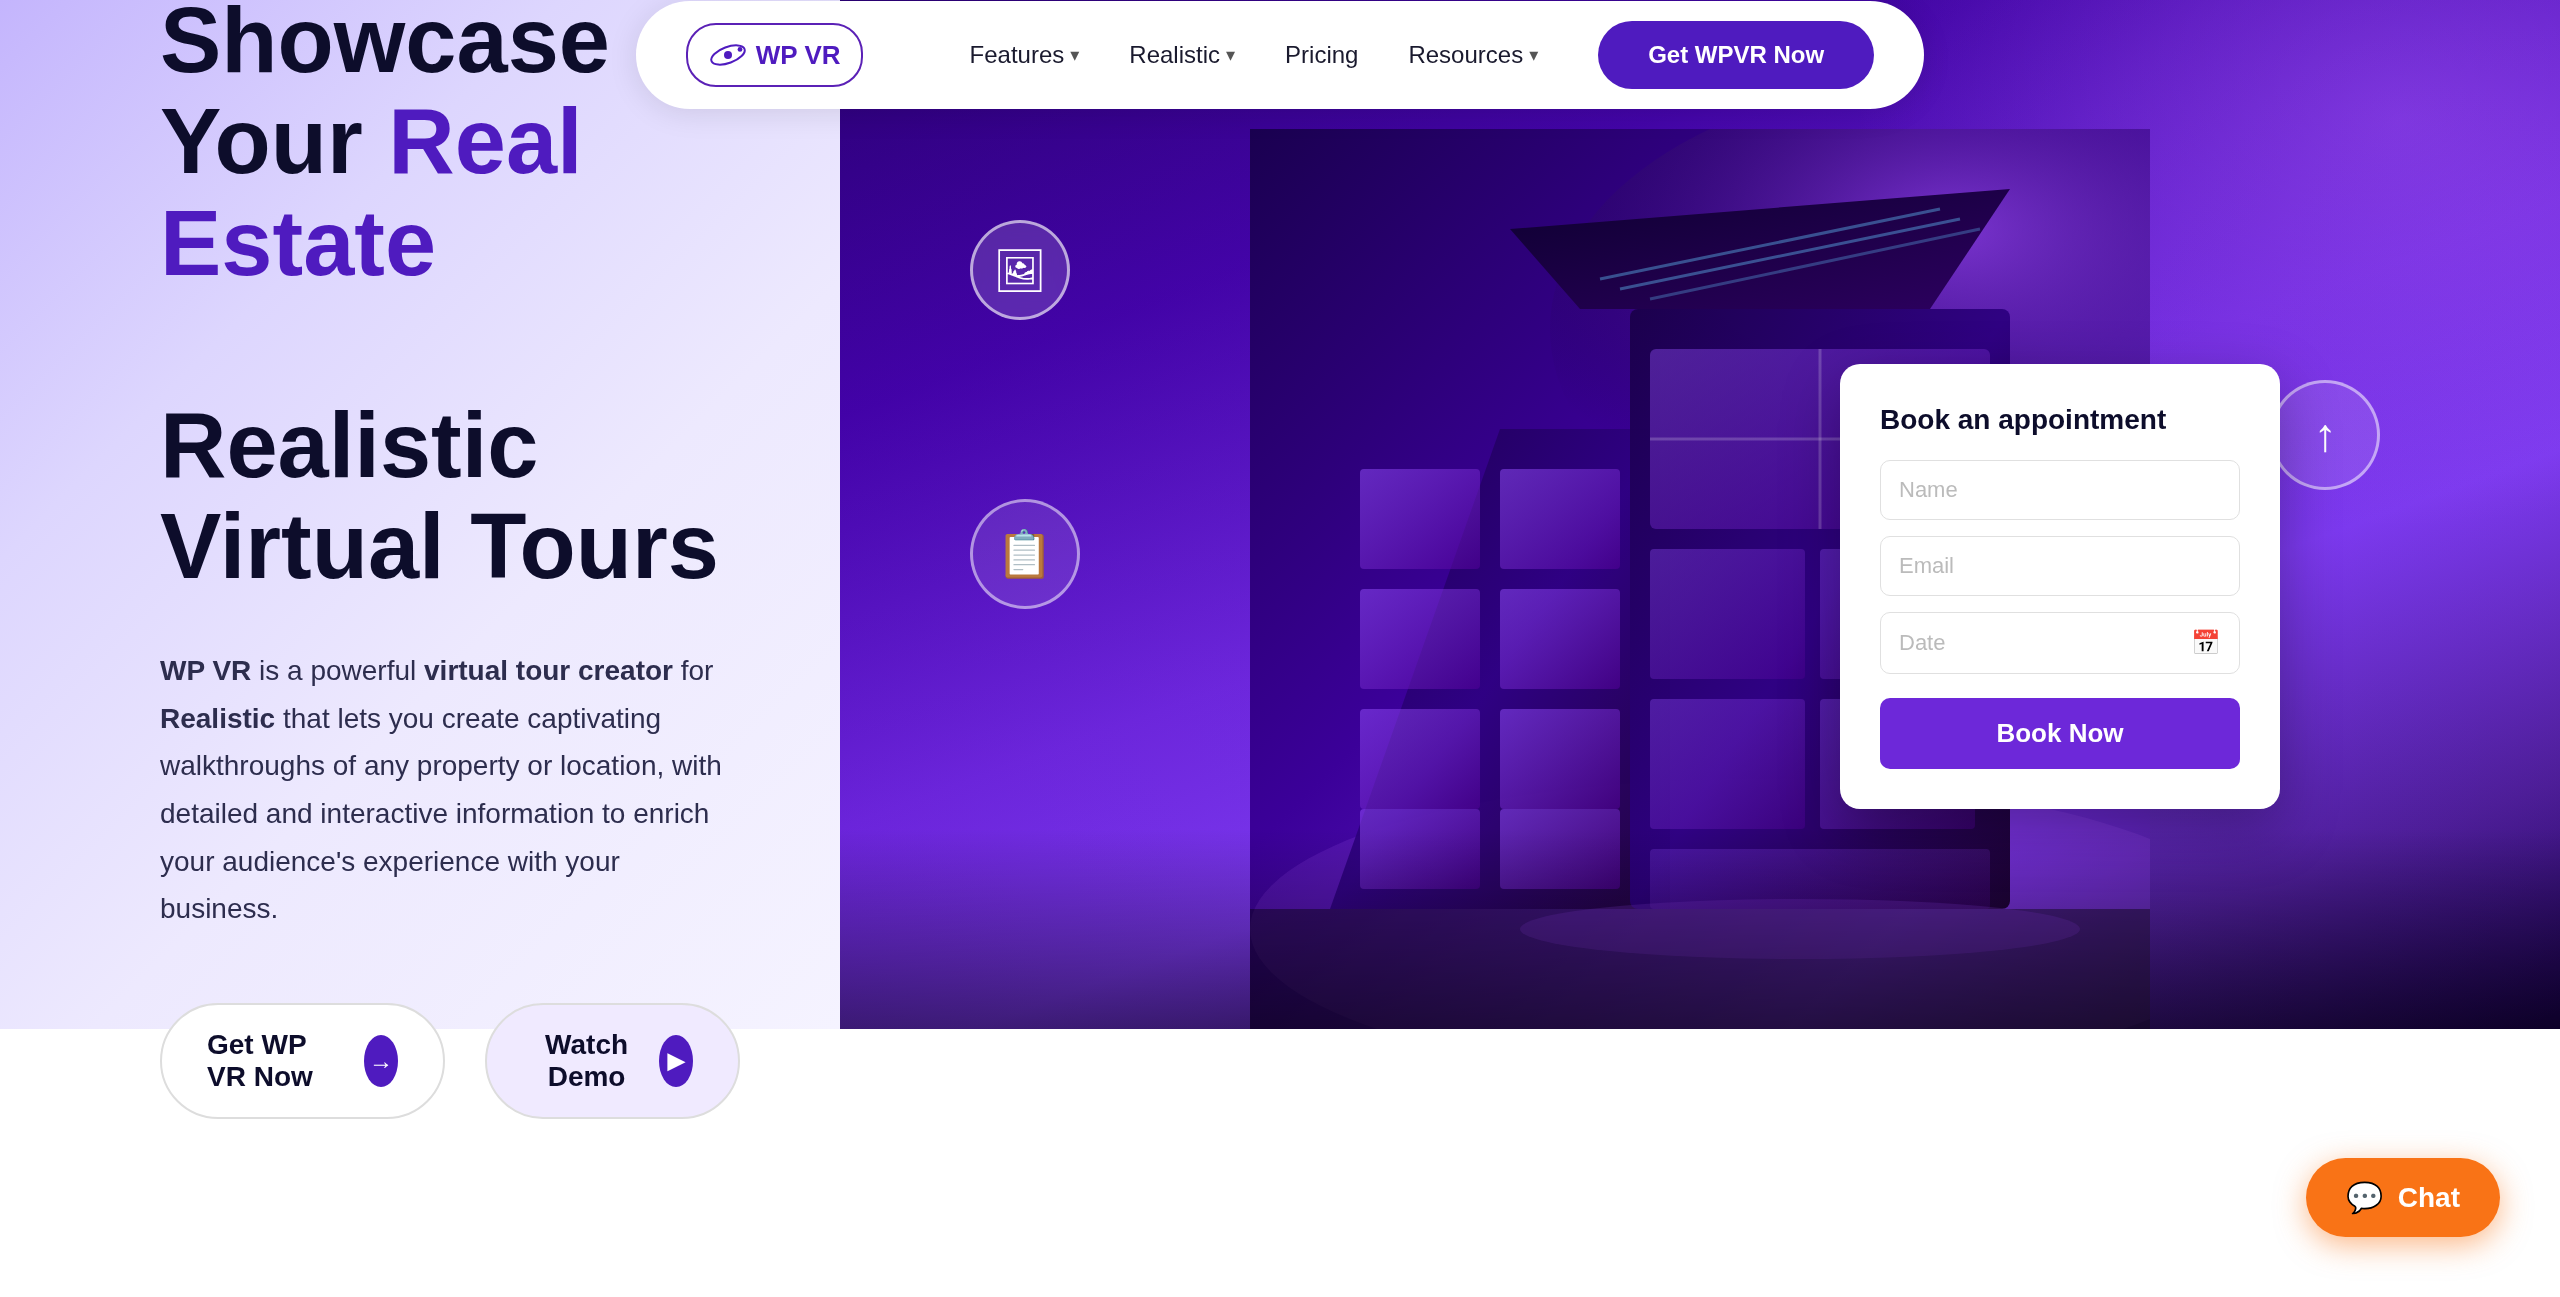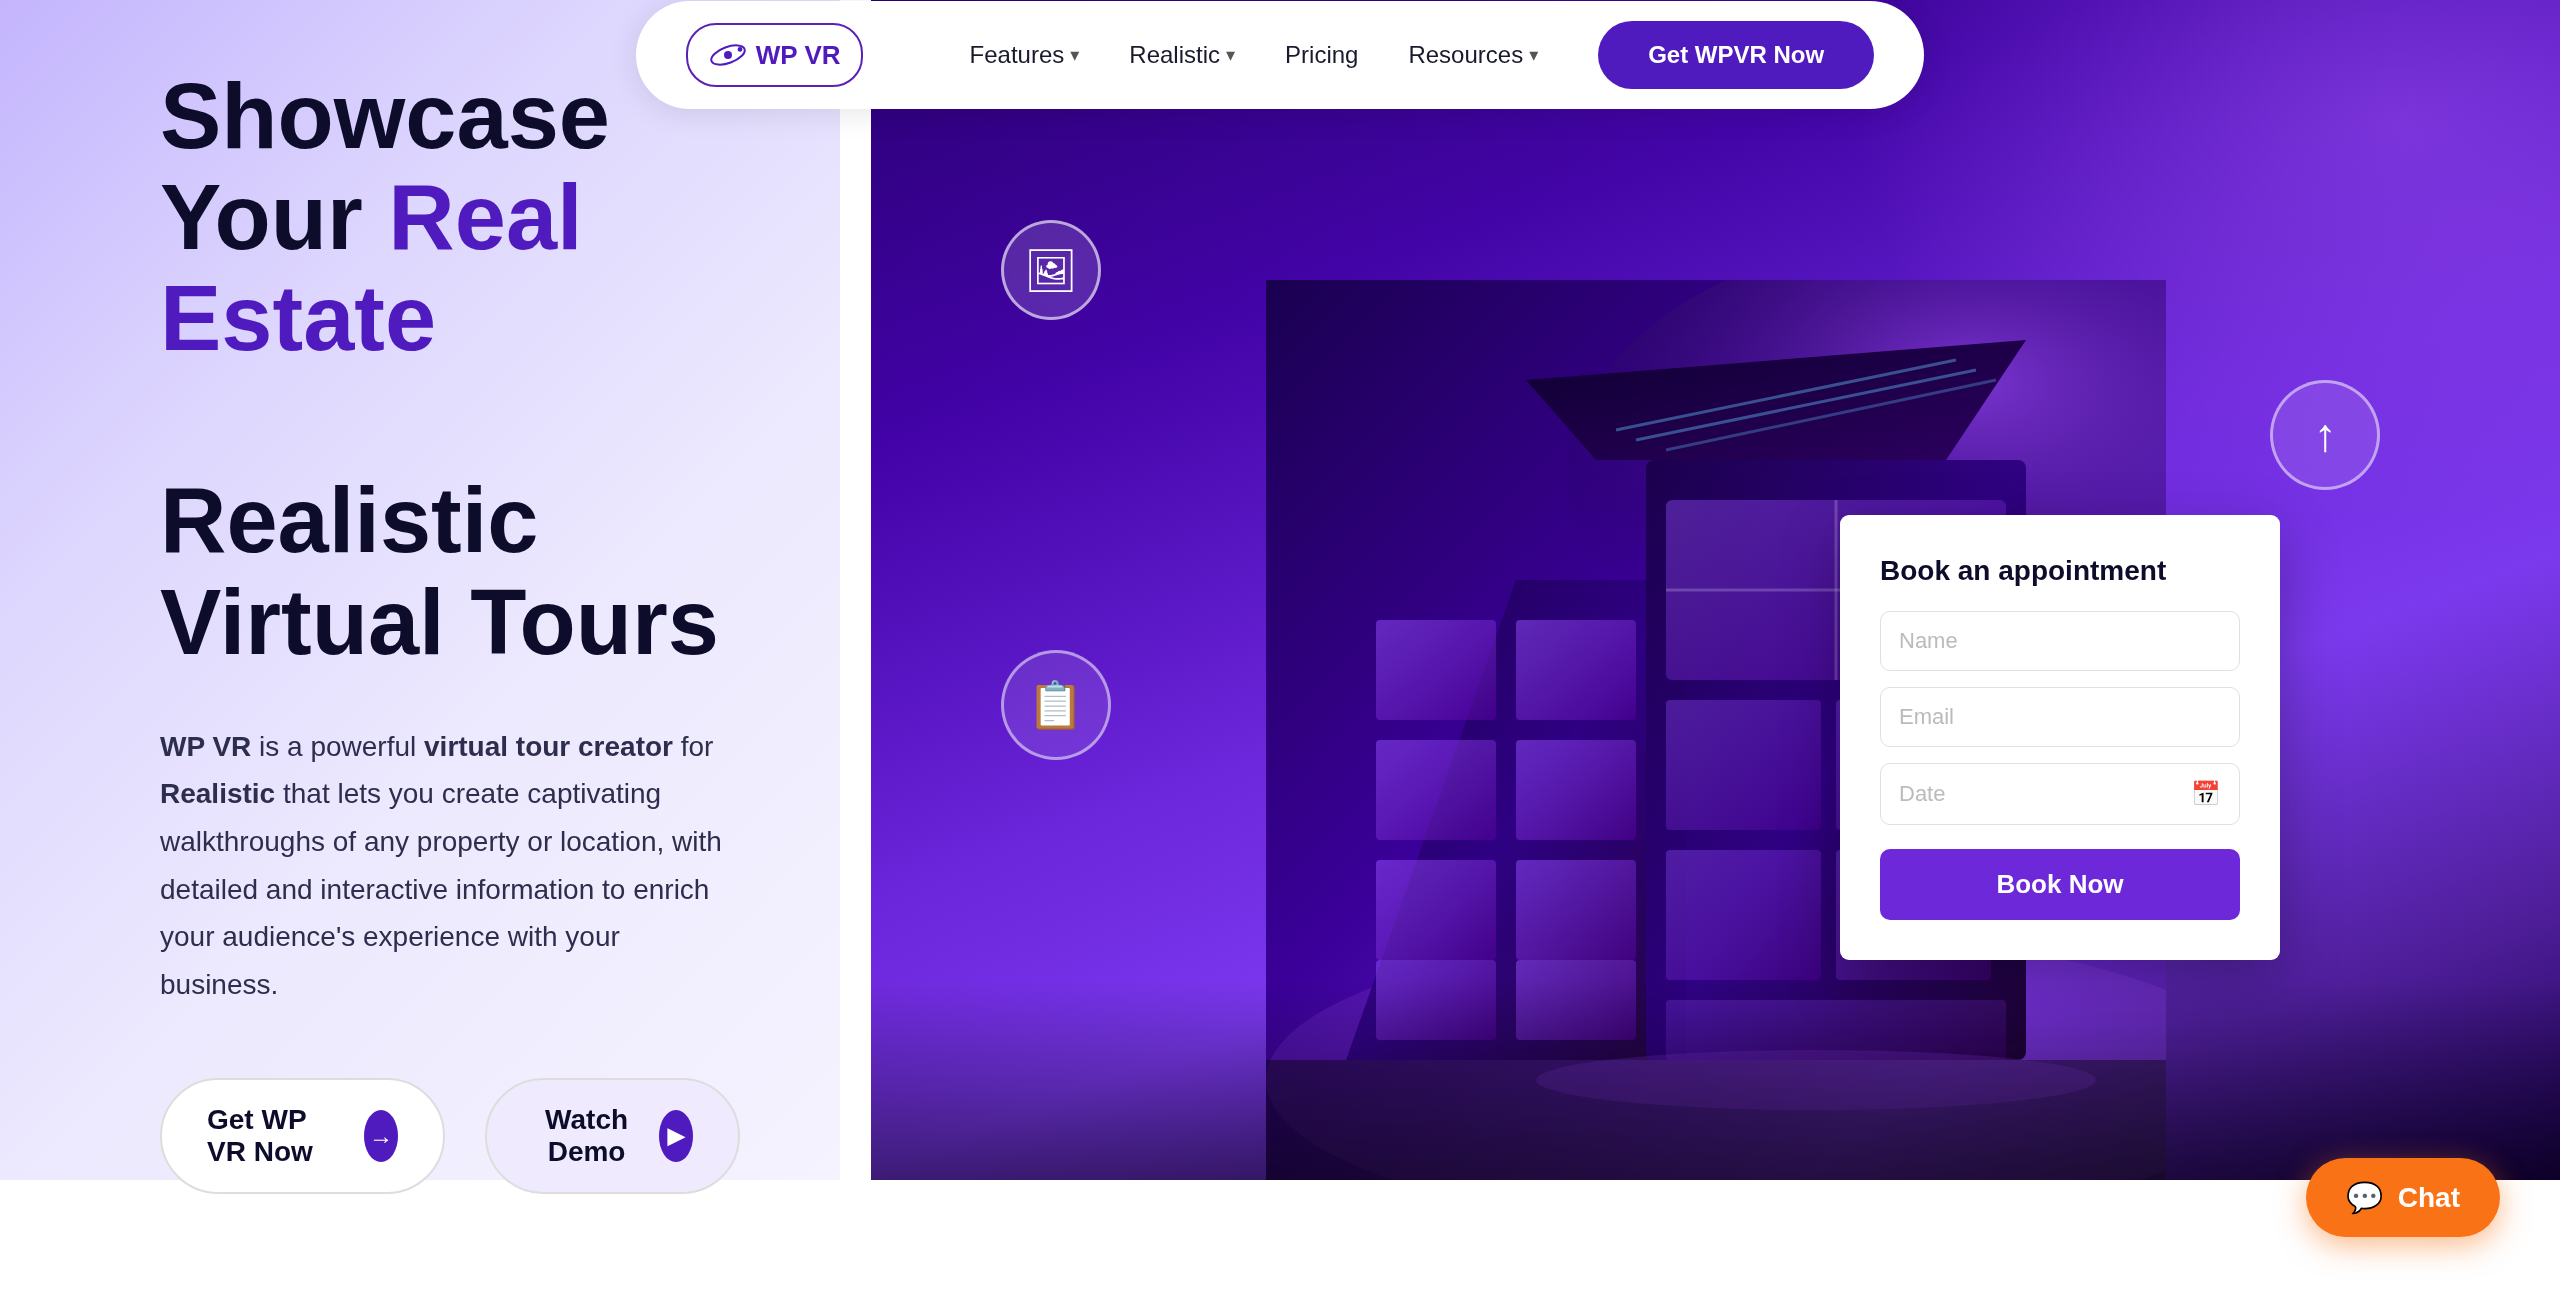--- a/index.html
+++ b/index.html
@@ -81,22 +81,21 @@
       font-size: 24px;
       font-weight: 600;
       cursor: pointer;
       white-space: nowrap;
     }
 
     
     .hero {
       display: flex;
       width: 100%;
-      height: 1180px;
-      gap: 31px;
+      height: 1029px;
     }
 
     
     .hero-left {
       width: 840px;
       flex-shrink: 0;
       background: linear-gradient(135deg, #c4b5fd 0%, #ddd6fe 30%, #ede9fe 60%, #f5f3ff 100%);
       display: flex;
       flex-direction: column;
       justify-content: center;
@@ -282,21 +281,21 @@
       color: #fff;
     }
 
     
     .booking-card {
       position: absolute;
       bottom: 220px;
       right: 280px;
       width: 440px;
       background: #fff;
-      border-radius: 9px;
+      border-radius: 20px;
       padding: 40px 40px;
       box-shadow: 0 20px 60px rgba(0,0,0,0.3);
     }
     .booking-title {
       font-size: 28px;
       font-weight: 700;
       color: #0d0d2b;
       margin-bottom: 24px;
     }
     .booking-input {

